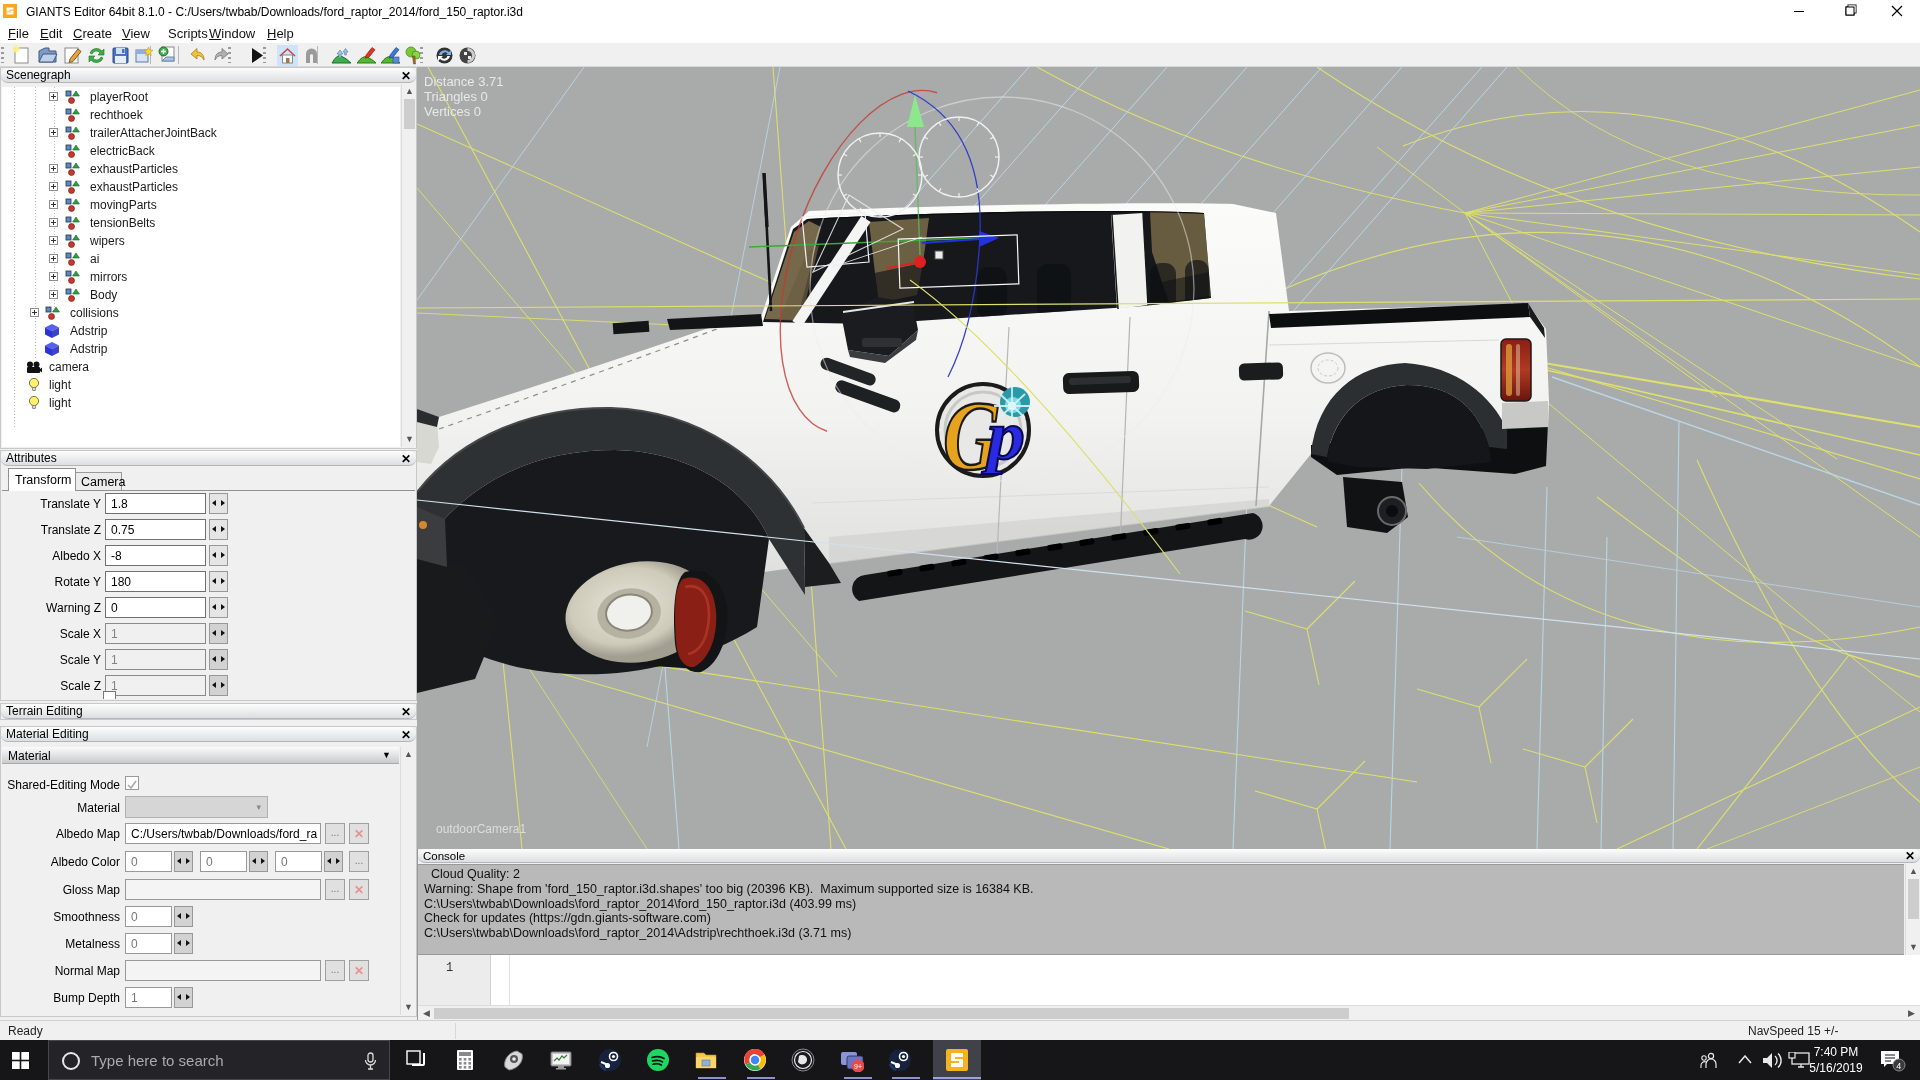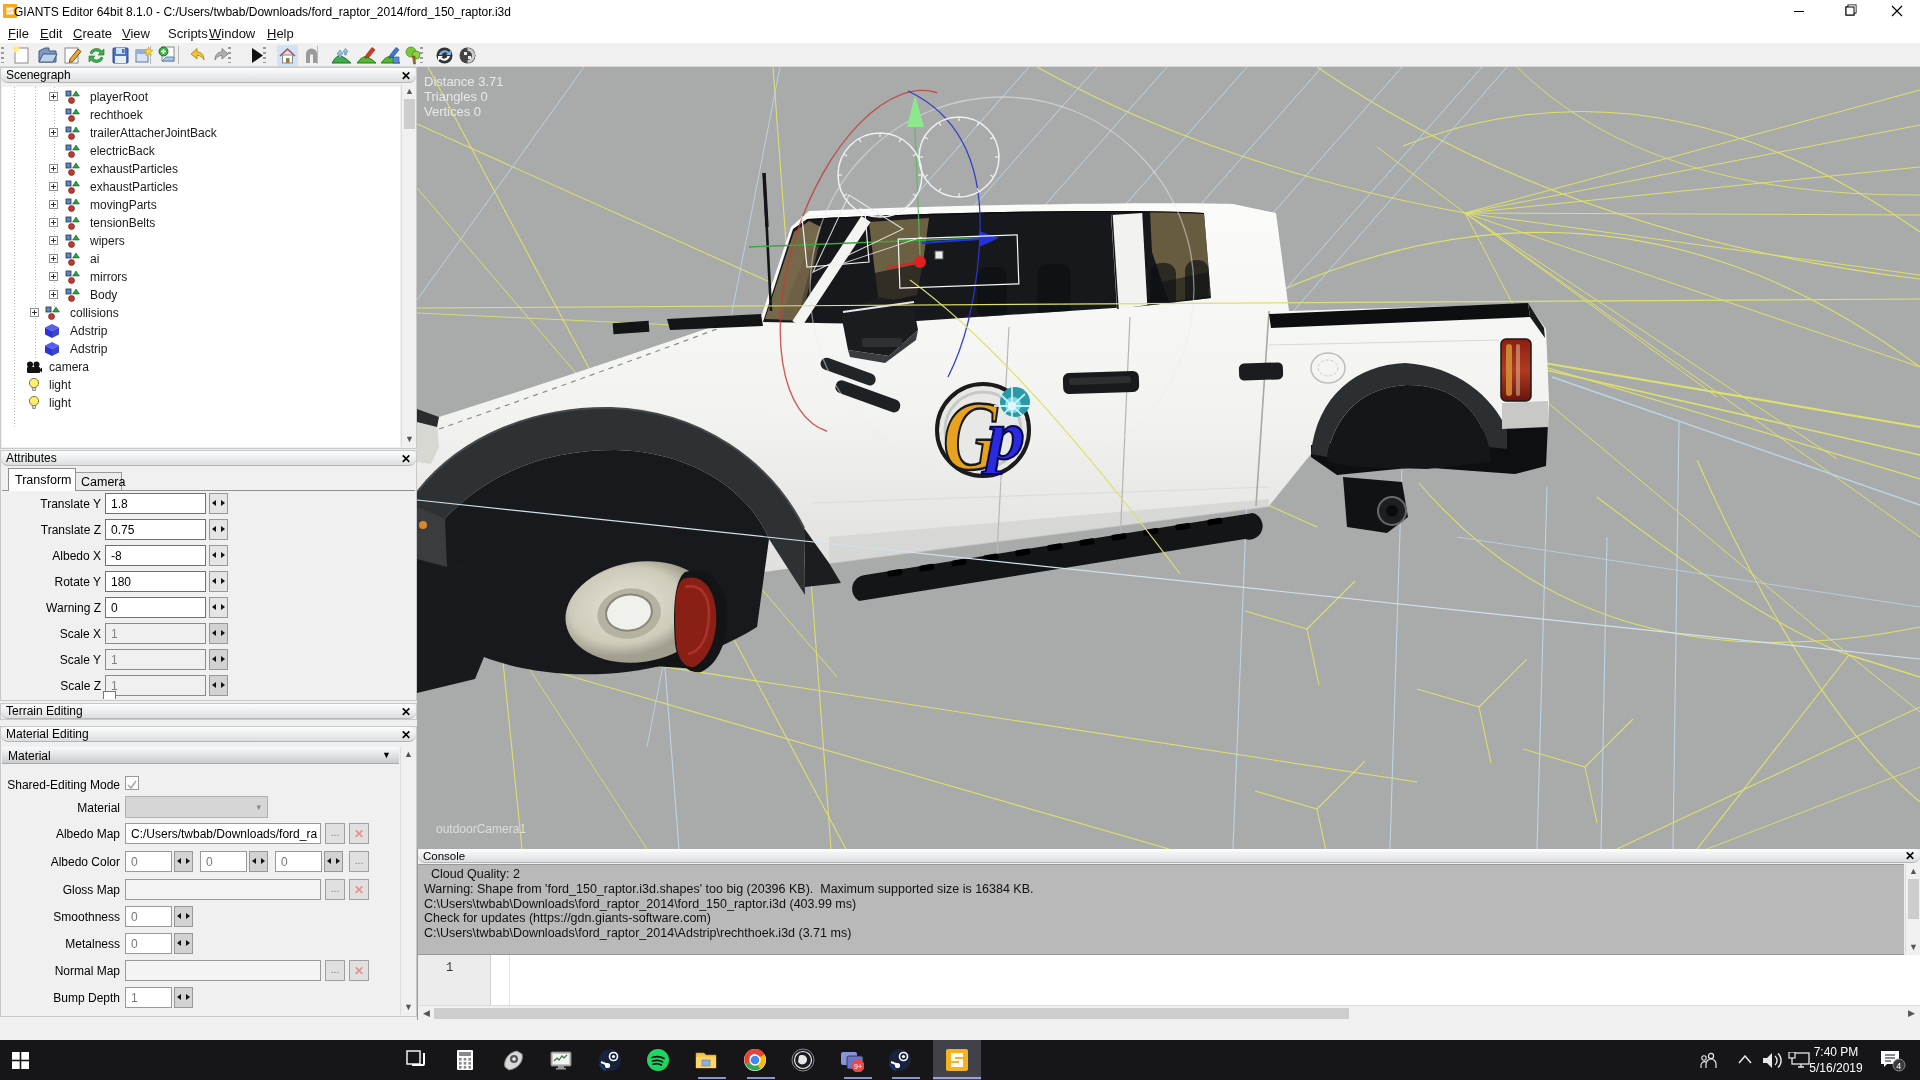--- a/index.html
+++ b/index.html
@@ -1,21 +1,21 @@
 <!DOCTYPE html>
 <html><head>
 <meta charset="utf-8">
 <style>
 * { margin:0; padding:0; box-sizing:border-box; }
 html,body { width:1920px; height:1080px; overflow:hidden; }
 #root { position:absolute; top:0; left:0; width:1920px; height:1080px;
   font-family:"Liberation Sans", sans-serif; background:#f0f0f0; }
 
 #titlebar { position:absolute; top:0; left:0; width:1920px; height:23px; background:#ffffff; }
-#titletext { position:absolute; left:14px; top:5px; font-size:12px; color:#000; }
+#titletext { position:absolute; left:26px; top:5px; font-size:12px; color:#000; }
 #menubar { position:absolute; top:23px; left:0; width:1920px; height:20px; background:#ffffff; }
 .menu { position:absolute; top:3px; font-size:13px; color:#111; }
 .menu u { text-decoration:underline; }
 #toolbar { position:absolute; top:43px; left:0; width:1920px; height:24px; background:#f0f0f0; border-bottom:1px solid #d7d7d7; }
 .tbi { position:absolute; top:2px; }
 .tsep { position:absolute; top:3px; width:1px; height:18px; background:#b8b8b8; }
 .tgrip { position:absolute; top:4px; width:3px; height:16px;
   background:repeating-linear-gradient(to bottom,#9a9a9a 0 2px,transparent 2px 5px); }
 
 .panel { position:absolute; background:#f0f0f0; border:1px solid #c8c8c8; }
@@ -690,28 +690,43 @@
   <div style="position:absolute;left:28px;top:112px;font-family:'Liberation Mono',monospace;font-size:12px;color:#333">1</div>
   <div style="position:absolute;left:91px;top:106px;width:1px;height:50px;background:#e0e0e0"></div>
 
   <div style="position:absolute;left:0;top:156px;width:1502px;height:15px;background:#f0f0f0;border-top:1px solid #dcdcdc">
     <div class="ar" style="position:absolute;left:2px;top:0;width:13px;height:15px;color:#555;font-size:9px;text-align:center;line-height:15px">◀</div>
     <div style="position:absolute;left:16px;top:2px;width:915px;height:11px;background:#cdcdcd"></div>
     <div class="ar" style="position:absolute;right:2px;top:0;width:13px;height:15px;color:#555;font-size:9px;text-align:center;line-height:15px">▶</div>
   </div>
 </div>
 
+<div id="statusbar">
+  <div style="position:absolute;left:8px;top:3px">Ready</div>
+  <div style="position:absolute;left:455px;top:2px;width:1px;height:16px;background:#d8d8d8"></div>
+  <div style="position:absolute;left:1748px;top:3px">NavSpeed 15 +/-</div>
+</div>
 
 <div id="taskbar">
   <svg class="tb-ic" style="left:12px;top:12px" width="17" height="17" viewBox="0 0 17 17">
   <rect x="0" y="0" width="7.7" height="7.7" fill="#fff"></rect>
         <rect x="9.3" y="0" width="7.7" height="7.7" fill="#fff"></rect>
   <rect x="0" y="9.3" width="7.7" height="7.7" fill="#fff"></rect>
         <rect x="9.3" y="9.3" width="7.7" height="7.7" fill="#fff"></rect>
 </svg>
+  <div style="position:absolute;left:48px;top:0px;width:342px;height:40px;background:#242428;border:1px solid #47474d">
+  <svg style="position:absolute;left:12px;top:10px" width="20" height="20" viewBox="0 0 20 20">
+          <circle cx="10" cy="10" r="8" fill="none" stroke="#e8e8e8" stroke-width="2"></circle>
+        </svg>
+  <div style="position:absolute;left:42px;top:11px;font-size:15px;color:#ababab">Type here to search</div>
+  <svg style="position:absolute;right:12px;top:11px" width="13" height="18" viewBox="0 0 13 18">
+          <rect x="4" y="1" width="5" height="9" rx="2.5" fill="none" stroke="#dcdcdc" stroke-width="1.3"></rect>
+          <path d="M1.5 8 a5 5 0 0 0 10 0 M6.5 13 v4 M4 17 h5" fill="none" stroke="#dcdcdc" stroke-width="1.3"></path>
+        </svg>
+</div>
   <svg class="tb-ic" style="left:404px;top:8px" width="24" height="24" viewBox="0 0 24 24">
         <rect x="3" y="3" width="13" height="13" fill="none" stroke="#fff" stroke-width="1.4"></rect>
         <path d="M19 5 h2 v11 a2 2 0 0 1-2 2 H8 v-2 h11 Z" fill="#fff"></path>
       </svg>
   <svg class="tb-ic" style="left:453px;top:8px" width="24" height="24" viewBox="0 0 24 24">
         <rect x="4" y="2" width="16" height="20" rx="1" fill="#fff"></rect>
         <rect x="6" y="4" width="12" height="4" fill="#888"></rect>
         <g fill="#888">
           <rect x="6" y="10" width="2.6" height="2.6"></rect>
           <rect x="10.7" y="10" width="2.6" height="2.6"></rect>

